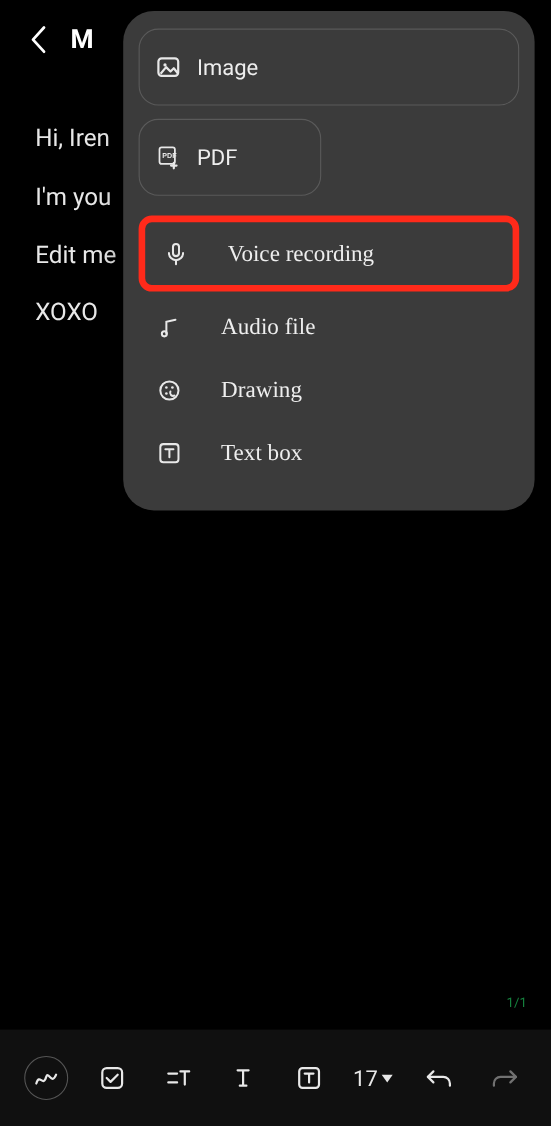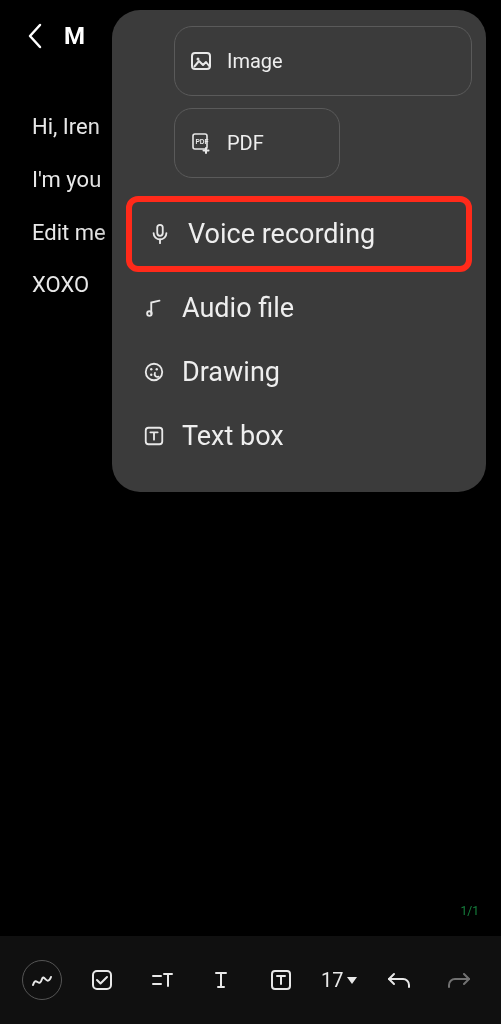--- a/index.html
+++ b/index.html
@@ -106,36 +106,36 @@
   .chip {
     flex: 1;
     height: 70px;
     border: 1px solid #5a5a5a;
     border-radius: 18px;
     display: flex;
     align-items: center;
     padding: 0 14px;
     gap: 14px;
     color: #eee;
-    margin-left: 48px;
   }
   .chip .label { font-size: 20px; }
   .chip-icon { width: 24px; height: 24px; display:flex; align-items:center; justify-content:center; }
 
   .menu-list {
     margin-top: 18px;
   }
   .menu-item {
     display: flex;
     align-items: center;
-    gap: 16px;
+    gap: 35px;
     padding: 16px 16px;
     color: #eee;
-    font-size: 27px;
+    font-size: 21px;
     border-radius: 12px;
+    font-family: Liberation Serif, serif;
   }
   .menu-item.highlighted {
     border: 6px solid #ff2a1a;
     border-radius: 12px;
     margin: 4px 0;
   }
   .menu-icon { width: 24px; height: 24px; display:flex; align-items:center; justify-content:center; }
 
   svg { display: block; }
 </style>

